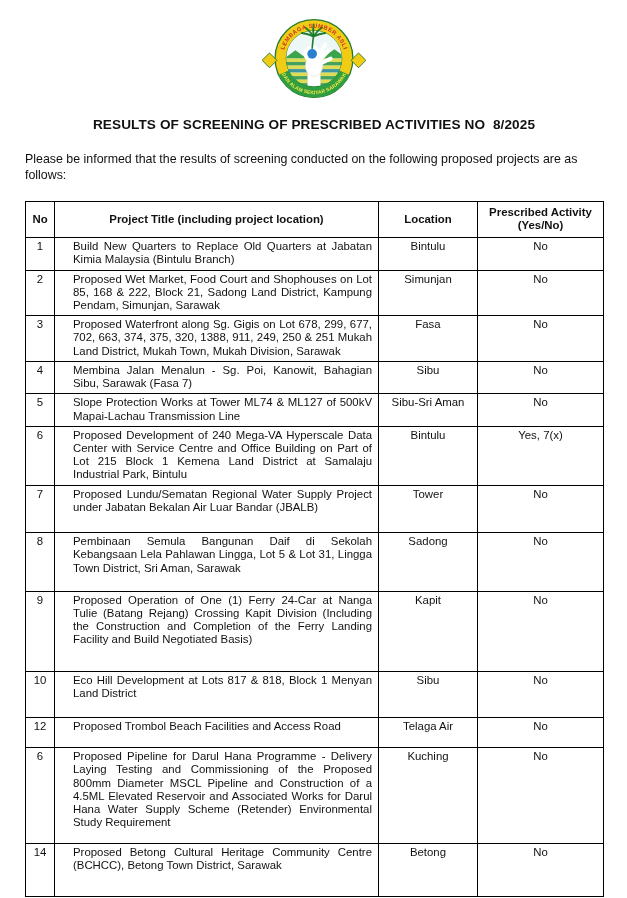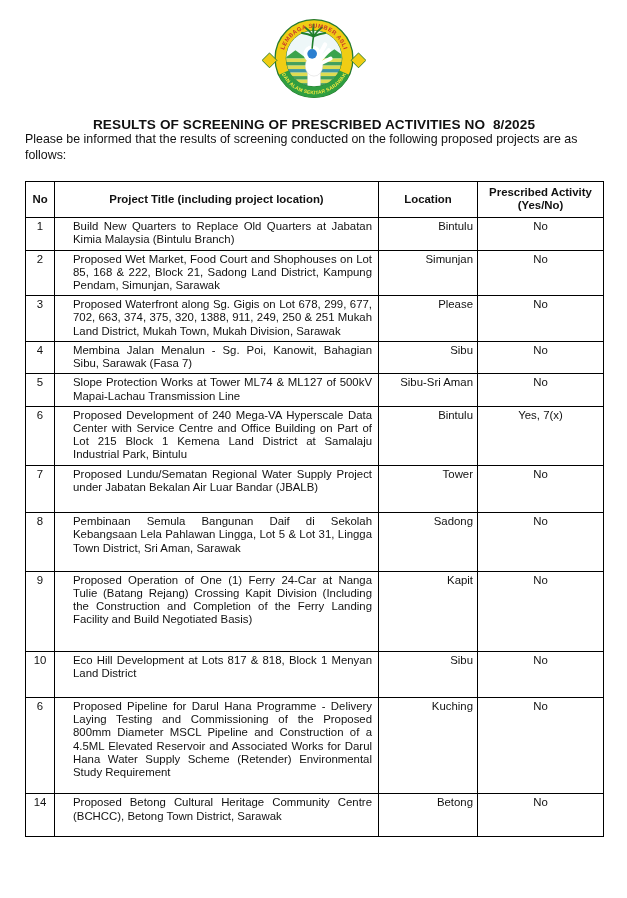--- a/index.html
+++ b/index.html
@@ -20,20 +20,21 @@
     text-align: center;
     font-size: 13.6px;
     font-weight: bold;
     letter-spacing: 0.1px;
     white-space: pre-wrap;
     margin-top: 0;
     color: #111;
   }
 
   .intro {
+    margin-top: 20px;
     font-size: 12.4px;
     line-height: 1.28;
     color: #111;
   }
 
   table.results {
     margin-top: 17px;
     width: 578px;
     border-collapse: collapse;
     table-layout: fixed;
@@ -52,21 +53,21 @@
     padding: 4px 3px;
     line-height: 1.2;
   }
   col.c-no  { width: 29px; }
   col.c-title { width: 324px; }
   col.c-loc { width: 99px; }
   col.c-pa  { width: 126px; }
 
   td.cell-no { text-align: center; padding: 2px 2px 3px; }
   td.cell-title { text-align: justify; padding: 2px 6px 3px 18px; }
-  td.cell-loc { text-align: right; padding: 2px 4px 3px; }
+  td.cell-loc { text-align: center; padding: 2px 4px 3px; }
   td.cell-pa { text-align: center; padding: 2px 4px 3px; }
 
   
   tbody tr:nth-child(7)  td { padding-bottom: 18px; }
   tbody tr:nth-child(8)  td { padding-bottom: 16px; }
   tbody tr:nth-child(9)  td { padding-bottom: 24px; }
   tbody tr:nth-child(10) td { padding-bottom: 17px; }
   tbody tr:nth-child(11) td { padding-bottom: 14px; }
   tbody tr:nth-child(12) td { padding-bottom: 13px; }
   tbody tr:nth-child(13) td { padding-bottom: 24px; }
@@ -171,21 +172,21 @@
   </tr>
         <tr>
     <td class="cell-no">2</td>
     <td class="cell-title">Proposed Wet Market, Food Court and Shophouses on Lot 85, 168 &amp; 222, Block 21, Sadong Land District, Kampung Pendam, Simunjan, Sarawak</td>
     <td class="cell-loc">Simunjan</td>
     <td class="cell-pa">No</td>
   </tr>
         <tr>
     <td class="cell-no">3</td>
     <td class="cell-title">Proposed Waterfront along Sg. Gigis on Lot 678, 299, 677, 702, 663, 374, 375, 320, 1388, 911, 249, 250 &amp; 251 Mukah Land District, Mukah Town, Mukah Division, Sarawak</td>
-    <td class="cell-loc">Please</td>
+    <td class="cell-loc">Fasa</td>
     <td class="cell-pa">No</td>
   </tr>
         <tr>
     <td class="cell-no">4</td>
     <td class="cell-title">Membina Jalan Menalun - Sg. Poi, Kanowit, Bahagian Sibu, Sarawak (Fasa 7)</td>
     <td class="cell-loc">Sibu</td>
     <td class="cell-pa">No</td>
   </tr>
         <tr>
     <td class="cell-no">5</td>
@@ -217,20 +218,26 @@
     <td class="cell-loc">Kapit</td>
     <td class="cell-pa">No</td>
   </tr>
         <tr>
     <td class="cell-no">10</td>
     <td class="cell-title">Eco Hill Development at Lots 817 &amp; 818, Block 1 Menyan Land District</td>
     <td class="cell-loc">Sibu</td>
     <td class="cell-pa">No</td>
   </tr>
         <tr>
+    <td class="cell-no">12</td>
+    <td class="cell-title">Proposed Trombol Beach Facilities and Access Road</td>
+    <td class="cell-loc">Telaga Air</td>
+    <td class="cell-pa">No</td>
+  </tr>
+        <tr>
     <td class="cell-no">6</td>
     <td class="cell-title">Proposed Pipeline for Darul Hana Programme - Delivery Laying Testing and Commissioning of the Proposed 800mm Diameter MSCL Pipeline and Construction of a 4.5ML Elevated Reservoir and Associated Works for Darul Hana Water Supply Scheme (Retender) Environmental Study Requirement</td>
     <td class="cell-loc">Kuching</td>
     <td class="cell-pa">No</td>
   </tr>
         <tr>
     <td class="cell-no">14</td>
     <td class="cell-title">Proposed Betong Cultural Heritage Community Centre (BCHCC), Betong Town District, Sarawak</td>
     <td class="cell-loc">Betong</td>
     <td class="cell-pa">No</td>

